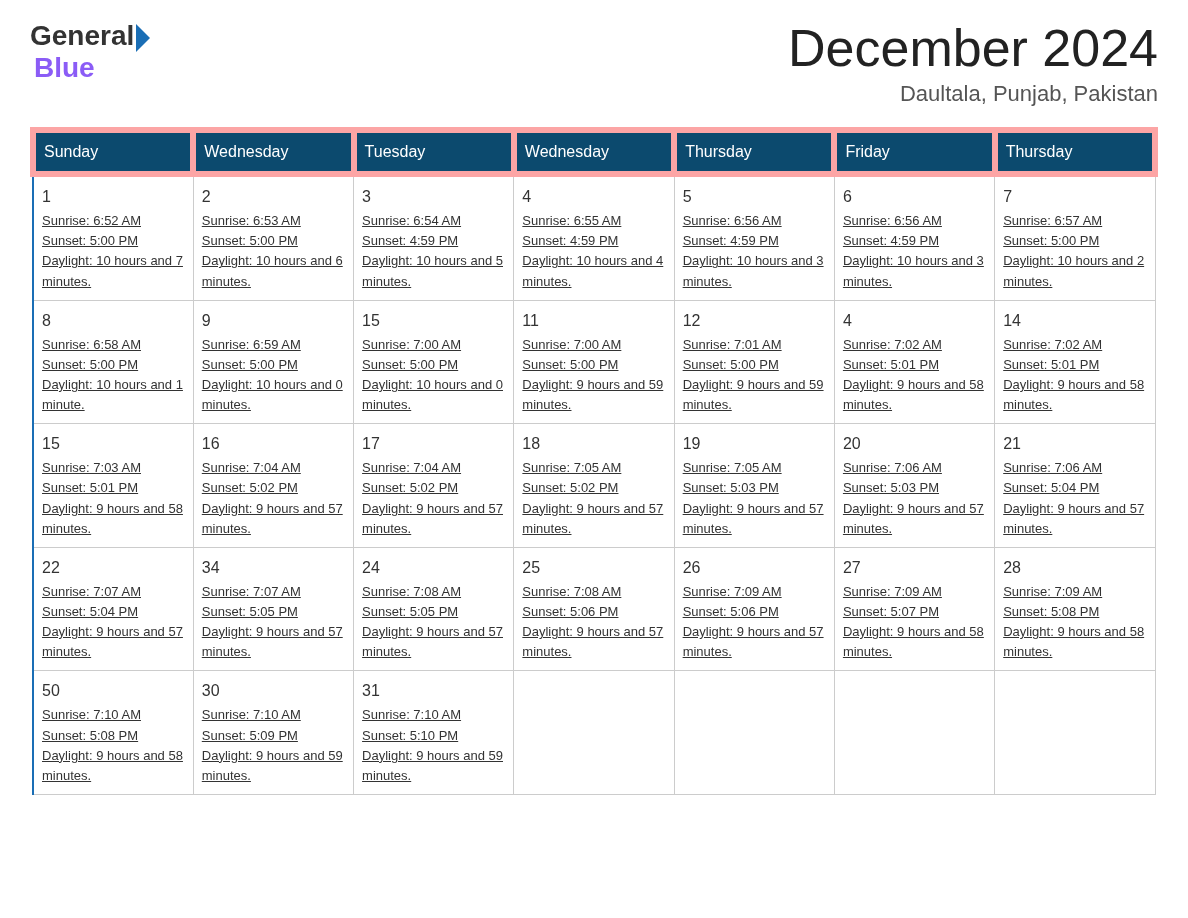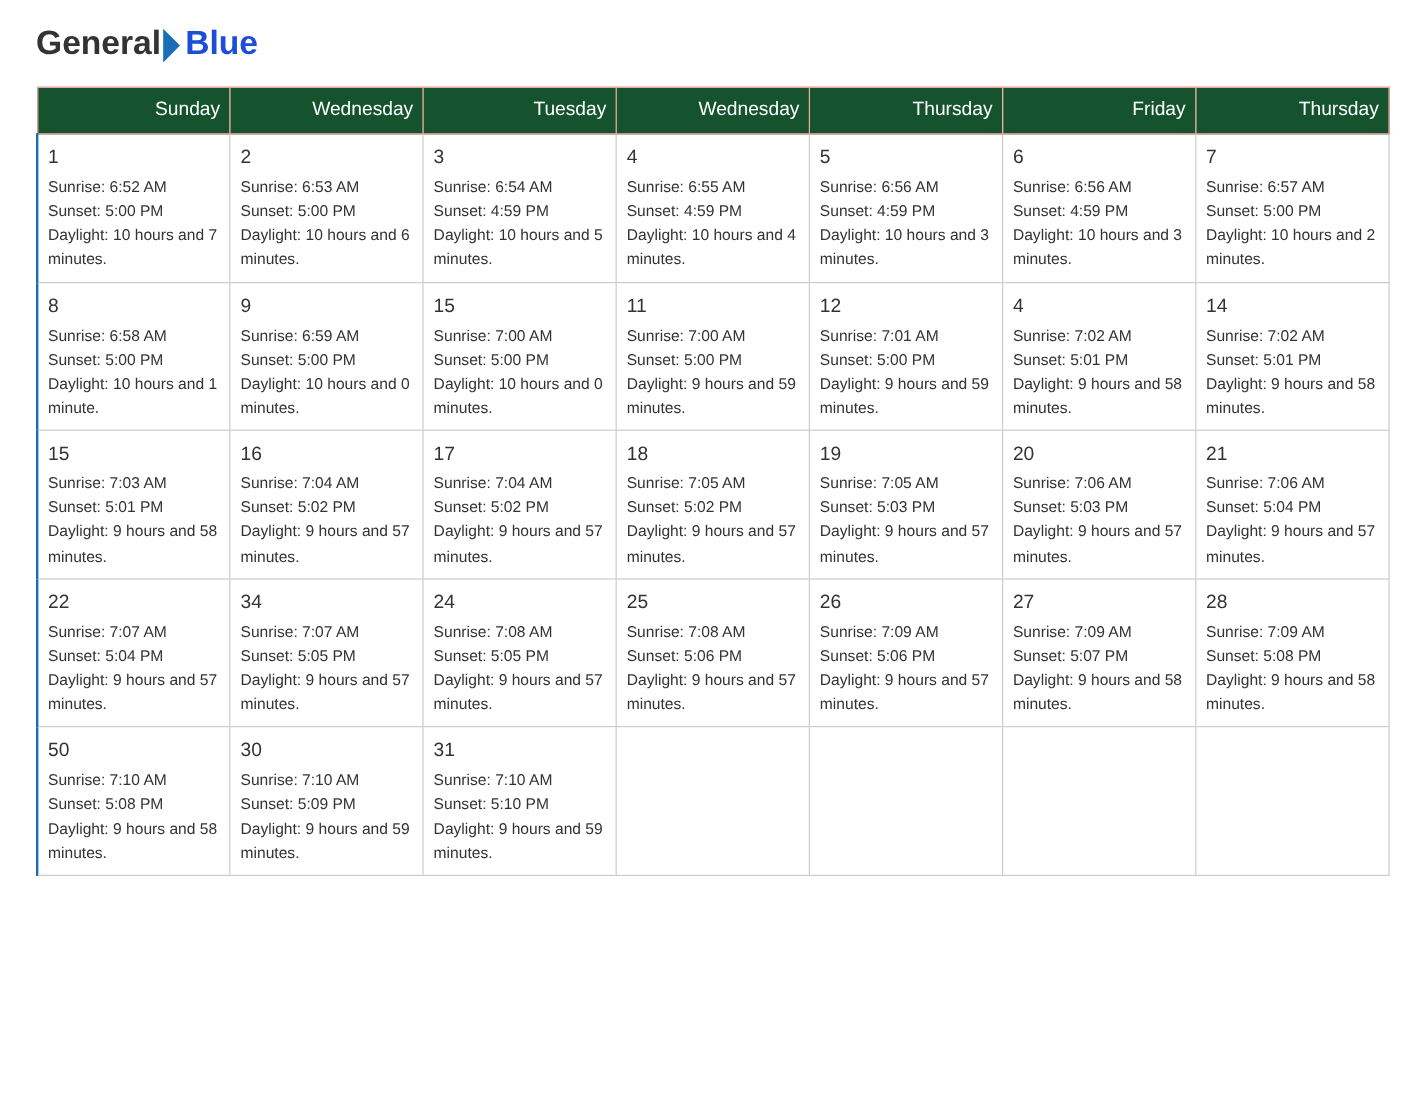--- a/index.html
+++ b/index.html
@@ -25,26 +25,26 @@
       height: 0;
       border-left: 14px solid #1a6eb5;
       border-top: 14px solid transparent;
       border-bottom: 14px solid transparent;
       margin-top: 4px;
       margin-left: 2px;
     }
     .logo-text-blue {
       font-size: 28px;
       font-weight: bold;
-      color: #1d4ed8;
+      color: #8b5cf6;
       margin-left: 4px;
     }
     .logo-wrapper {
       display: flex;
-      flex-direction: row;
+      flex-direction: column;
     }
     .logo-row {
       display: flex;
       align-items: center;
     }
     .title-section {
       text-align: right;
     }
     .month-title {
       font-size: 52px;
@@ -56,64 +56,69 @@
       font-size: 22px;
       color: #555;
       margin-top: 4px;
     }
     table {
       width: 100%;
       border-collapse: collapse;
       table-layout: fixed;
     }
     thead th {
-      background-color: #14532d;
+      background-color: #0c4a6e;
       color: #fff;
       padding: 10px 8px;
-      text-align: right;
+      text-align: left;
       font-size: 16px;
       font-weight: normal;
-      border: 1px solid #fca5a5;
+      border: 6px solid #fca5a5;
     }
     tbody td {
       vertical-align: top;
       padding: 8px;
       border: 1px solid #ccc;
       font-size: 13px;
       line-height: 1.5;
       height: 110px;
     }
     .day-number {
       font-size: 16px;
       font-weight: normal;
       display: block;
       margin-bottom: 2px;
     }
     .day-info {
       color: #333;
       font-size: 13px;
       line-height: 1.55;
+      text-decoration: underline;
     }
     tbody tr td:first-child {
       border-left: 2px solid #1a6eb5;
     }
     .empty-cell {
       background: #fff;
     }
   </style>
 </head>
 <body>
 
 <div class="header">
   <div class="logo-wrapper">
     <div class="logo-row">
       <span class="logo-text-general">General</span>
       <div class="logo-arrow"></div>
     </div>
     <span class="logo-text-blue">Blue</span>
+  </div>
+  <div class="title-section">
+    <div class="month-title">December 2024</div>
+    <div class="location-title">Daultala, Punjab, Pakistan</div>
   </div>
 </div>
 
 <table>
   <thead>
     <tr>
     <th>Sunday</th>
         <th>Wednesday</th>
         <th>Tuesday</th>
         <th>Wednesday</th>

